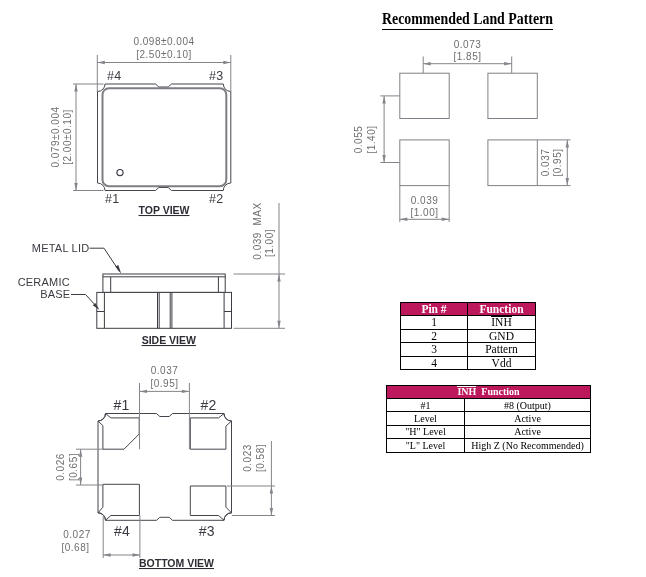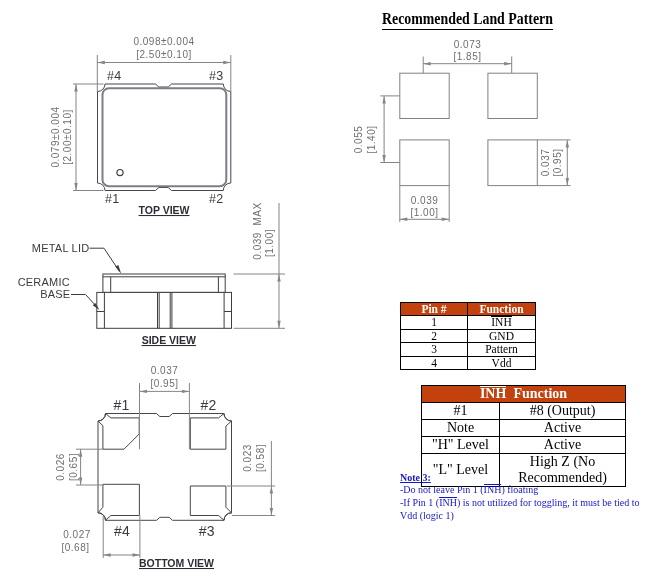--- a/index.html
+++ b/index.html
@@ -5,21 +5,21 @@
 html,body{margin:0;padding:0;background:#fff}
 #page{position:relative;width:646px;height:577px;background:#fff;overflow:hidden;font-family:"Liberation Sans",sans-serif}
 .abs{position:absolute}
 svg text{font-family:"Liberation Sans",sans-serif}
 .dim{font-size:10px;fill:#6e6e6e;letter-spacing:0.5px}
 .pin{font-size:12.5px;fill:#3a3a42;letter-spacing:0.3px}
 .vtitle{font-size:10.5px;font-weight:bold;fill:#2c2c34;letter-spacing:0px}
 .lbl{font-size:11px;fill:#3a3a42;letter-spacing:0.2px}
 table{border-collapse:collapse;font-family:"Liberation Serif",serif}
 td{border:1px solid #000;text-align:center;padding:0;vertical-align:middle}
-.hdr{background:#c2410c;color:#fff;font-weight:bold}
+.hdr{background:#be185d;color:#fff;font-weight:bold}
 .notes{font-family:"Liberation Serif",serif;color:#1616c8;font-size:10px;line-height:12.8px}
 .nh{font-weight:bold;text-decoration:underline}
 .ov{border-top:1px solid currentColor;display:inline-block;line-height:1.02;vertical-align:baseline}
 </style>
 </head>
 <body>
 <div id="page">
 <svg width="646" height="577" viewBox="0 0 646 577" style="position:absolute;left:0;top:0">
 
 <g>
@@ -322,44 +322,38 @@
           <td>3</td>
           <td>Pattern</td>
         </tr>
 <tr style="height:13.4px">
           <td>4</td>
           <td>Vdd</td>
         </tr>
 </tbody>
     </table>
 
-<table class="abs" style="left:421px;top:384.5px;width:205px;border:1.5px solid #000;font-size:14px">
+<table class="abs" style="left:386px;top:384.5px;width:205px;border:1.5px solid #000;font-size:10px">
 <tbody>
         <tr class="hdr" style="height:13.5px">
           <td colspan="2"><span class="ov">INH</span>&nbsp;&nbsp;Function</td>
         </tr>
 <tr style="height:13.4px">
           <td style="width:77px">#1</td>
           <td>#8 (Output)</td>
         </tr>
 <tr style="height:13.4px">
-          <td>Note</td>
+          <td>Level</td>
           <td>Active</td>
         </tr>
 <tr style="height:13.4px">
           <td>"H" Level</td>
           <td>Active</td>
         </tr>
 <tr style="height:13.4px">
           <td>"L" Level</td>
           <td>High Z (No Recommended)</td>
         </tr>
 </tbody>
     </table>
 
-<div class="abs notes" style="left:400px;top:471.5px;width:246px">
-<span class="nh">Note 3:</span><br>
--Do not leave Pin 1 (<span class="ov">INH</span>) floating<br>
--If Pin 1 (<span class="ov">INH</span>) is not utilized for toggling, it must be tied to<br>
-Vdd (logic 1)
+
 </div>
 
-</div>
-
 </body></html>

